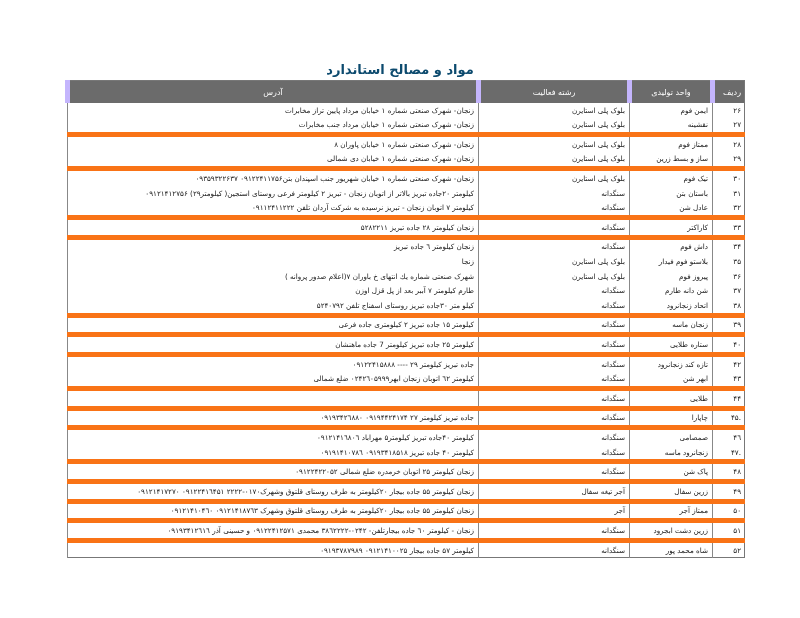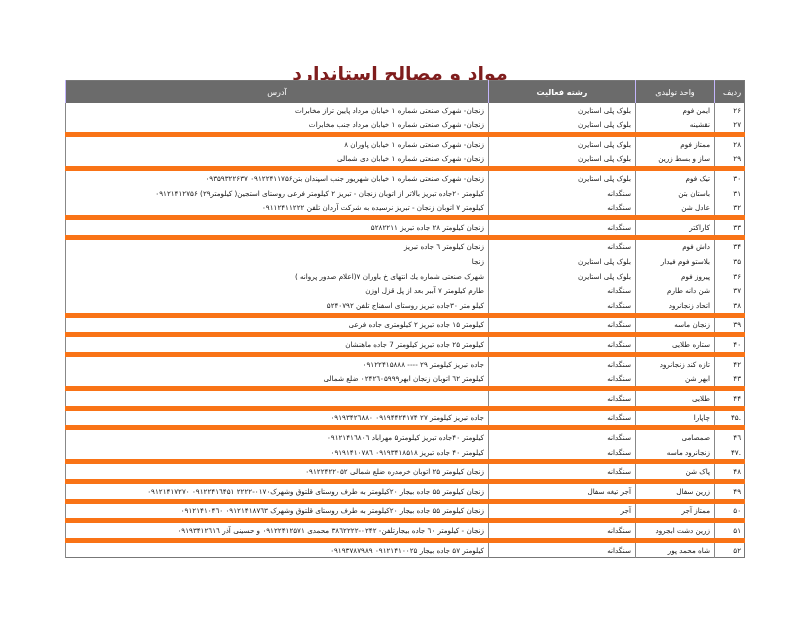--- a/index.html
+++ b/index.html
@@ -1,27 +1,27 @@
 <!DOCTYPE html>
 <html><head>
 <meta charset="utf-8">
 <style>
   html, body { margin: 0; padding: 0; background: #ffffff; }
   body { width: 800px; height: 618px; position: relative; overflow: hidden;
          font-family: "DejaVu Sans", sans-serif; color: #222; }
   .title { position: absolute; top: 62px; left: 0; width: 800px; text-align: center;
-           font-size: 19px; font-weight: bold; direction: rtl; color: #7f1d1d; }
+           font-size: 13px; font-weight: bold; direction: rtl; color: #0c4a6e; }
   .tbl { position: absolute; top: 80px; left: 65px; width: 680px;
          border: 1px solid #777; border-collapse: collapse; direction: rtl;
          font-size: 7.2px; }
   .tbl th { background: #6b6b6b; color: #fff; font-weight: normal; height: 22px;
-            border-left: 1px solid #c4b5fd; font-size: 8px; text-align: center; padding: 0 3px; }
+            border-left: 5px solid #c4b5fd; font-size: 8px; text-align: center; padding: 0 3px; }
   .tbl th.c-idx { width: 23px; text-align: right; }
   .tbl th.c-unit { width: 72px; }
-  .tbl th.c-field { width: 140px; font-weight: bold; }
+  .tbl th.c-field { width: 140px; }
   .tbl td { height: 14.6px; padding: 0 4px; vertical-align: middle; white-space: nowrap;
             border-left: 1px solid #888; line-height: 1; }
   .tbl td.c-idx { text-align: right; padding-right: 3px; }
   .tbl td.c-unit { text-align: right; }
   .tbl td.c-field { text-align: right; }
   .tbl td.c-addr { text-align: right; }
   .tbl tr.grp-start td { border-top: 5px solid #f97316; }
 </style>
 </head>
 <body>

